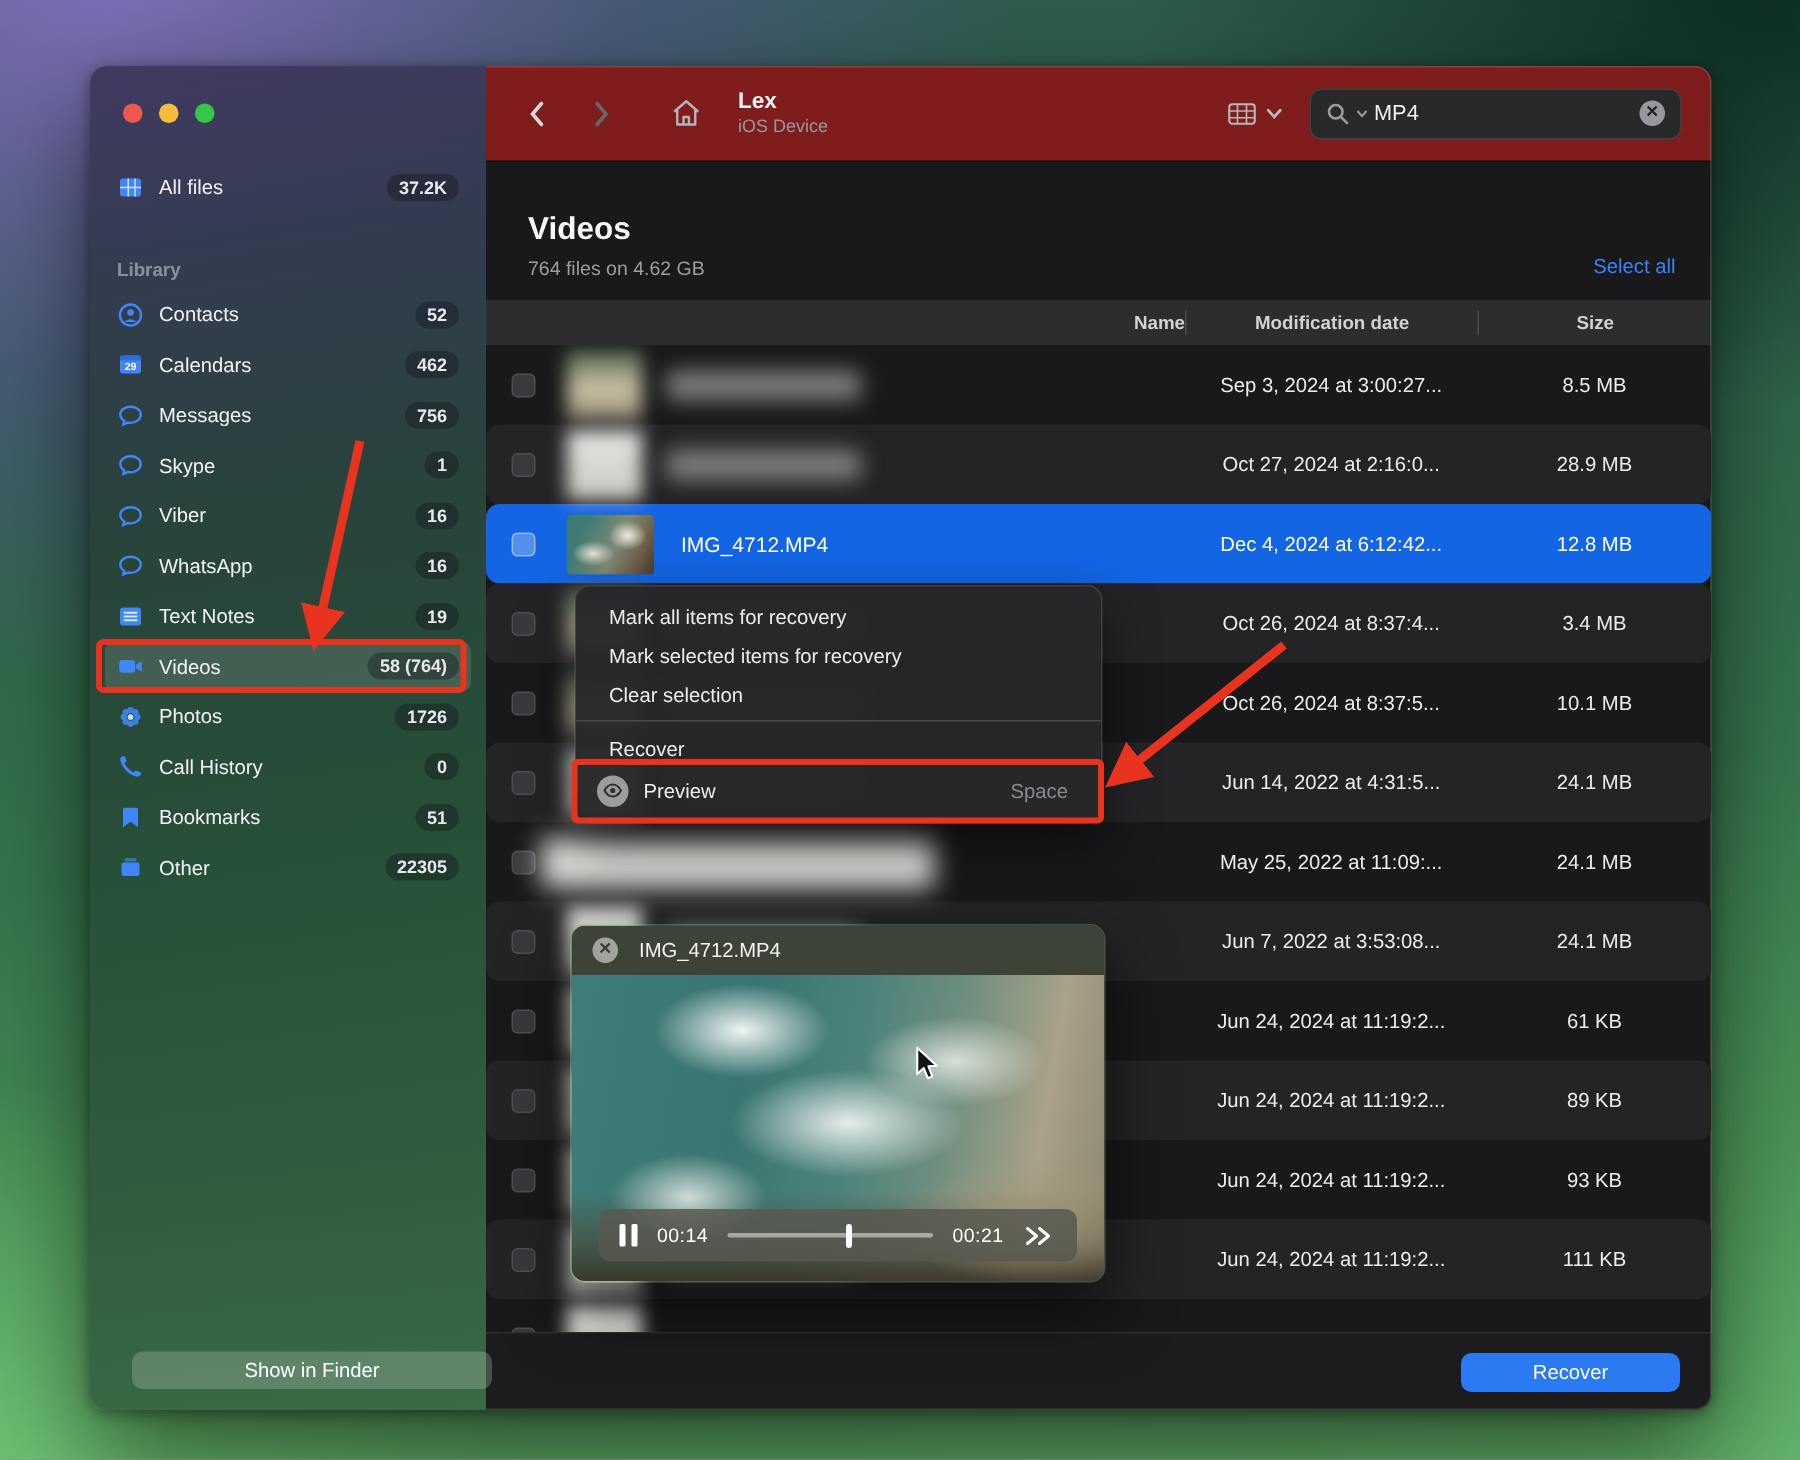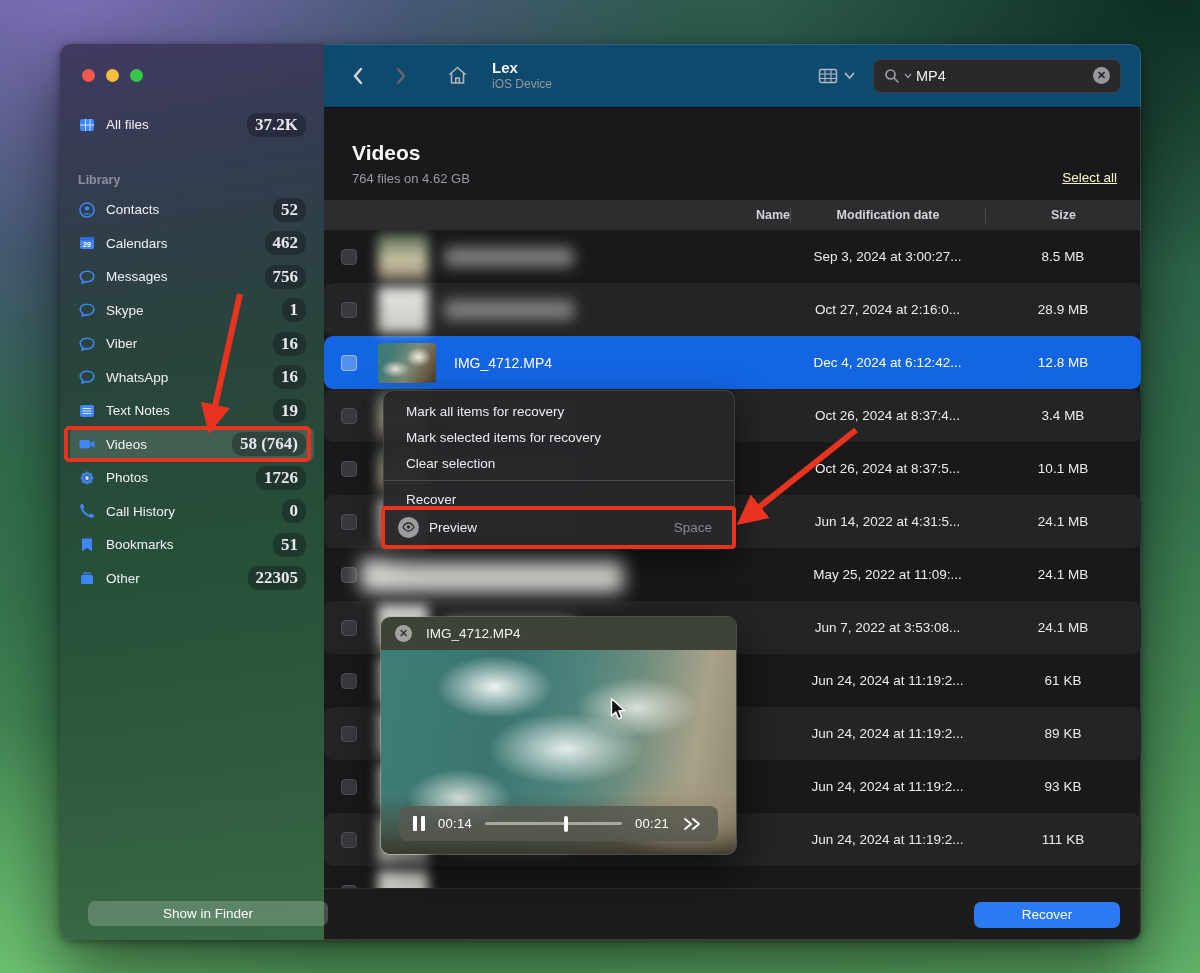--- a/index.html
+++ b/index.html
@@ -26,43 +26,43 @@
   }
   .traffic { position:absolute; top:25px; left:22px; display:flex; gap:11px; }
   .dot { width:13px; height:13px; border-radius:50%; }
   .dot.r{background:#f2574d;} .dot.y{background:#f6bd3c;} .dot.g{background:#37c649;}
   .side-list { position:absolute; top:64px; left:10px; right:10px; }
   .side-item { height:33.5px; display:flex; align-items:center; padding:0 8px; border-radius:6px; font-size:13.5px; font-weight:500; }
   .side-item.sel-side { background:rgba(255,255,255,.13); }
   .side-section { height:33.5px; margin-top:18px; display:flex; align-items:flex-end; padding:0 8px 6px; font-size:12.5px; font-weight:700; color:rgba(235,235,245,.48); }
   .sicon { width:18px; height:18px; margin-right:10px; flex:none; }
   .slabel { flex:1; white-space:nowrap; overflow:hidden; }
-  .badge { font-size:17px; font-weight:600; color:#e8e8ee; background:rgba(15,15,22,.35); padding:2px 8px; border-radius:10px; white-space:nowrap;font-family:Liberation Serif, serif; }
+  .badge { font-size:12px; font-weight:600; color:#e8e8ee; background:rgba(15,15,22,.35); padding:2px 8px; border-radius:10px; white-space:nowrap; }
   .finder-btn {
     position:absolute; left:28px; top:857px; width:240px; height:25px;
     background:rgba(205,220,205,.26); border-radius:7px; color:#fff;
     font-size:13.5px; display:flex; align-items:center; justify-content:center;
   }
   
   .main { flex:1; display:flex; flex-direction:column; background:#19191b; color:#ececee; min-width:0; }
-  .toolbar { height:64px; flex:none; background:#0c4a6e; display:flex; align-items:center; padding:0 20px; border-bottom:1px solid #0d0d0e; }
+  .toolbar { height:64px; flex:none; background:#7f1d1d; display:flex; align-items:center; padding:0 20px; border-bottom:1px solid #0d0d0e; }
   .navbtn { width:26px; height:26px; display:flex; align-items:center; justify-content:center; }
   .tb-home { margin-left:30px; }
   .title-block { margin-left:22px; line-height:1.25; }
   .dev-name { font-size:15px; font-weight:700; color:#f4f4f6; }
   .dev-type { font-size:12px; color:#98989e; }
   .tb-spacer { flex:1; }
   .viewopts { display:flex; align-items:center; gap:6px; margin-right:18px; color:#b8b8bc; }
   .searchbox { width:248px; height:34px; background:#29292c; border:1px solid #3f3f44; border-radius:8px; display:flex; align-items:center; padding:0 10px; gap:4px; }
   .searchbox input { flex:1; background:transparent; border:none; outline:none; color:#f0f0f2; font-size:14.5px; font-family:inherit; min-width:0; }
   .clear-btn { width:17px; height:17px; border-radius:50%; background:#97979d; color:#222; font-size:11px; font-weight:700; display:flex; align-items:center; justify-content:center; line-height:1; }
   .content-head { height:92px; flex:none; display:flex; align-items:flex-end; justify-content:space-between; padding:0 24px 14px 28px; }
   .page-title { font-size:21px; font-weight:700; color:#f6f6f8; }
   .page-sub { font-size:13px; color:#9c9ca2; margin-top:6px; }
-  .select-all { font-size:13.5px; color:#fef9c3; padding-bottom:1px;text-decoration:underline; }
+  .select-all { font-size:13.5px; color:#3b82f6; padding-bottom:1px; }
   .thead { height:30px; flex:none; background:#2d2d30; display:flex; align-items:center; font-size:12.5px; font-weight:600; color:#d2d2d6; }
   .th-name { width:466px; padding-left:41px;text-align:right; }
   .th-sep { width:1px; height:16px; background:#4c4c50; }
   .th-date { width:194px; text-align:center; }
   .th-size { width:155px; text-align:center; }
   .rows { flex:1; overflow:hidden; position:relative; }
   .row { height:53px; display:flex; align-items:center; border-radius:9px; }
   .row.alt { background:#242427; }
   .row.sel { background:#1365e4; color:#fff; }
   .cname { width:466px; display:flex; align-items:center; padding-left:17px; }

